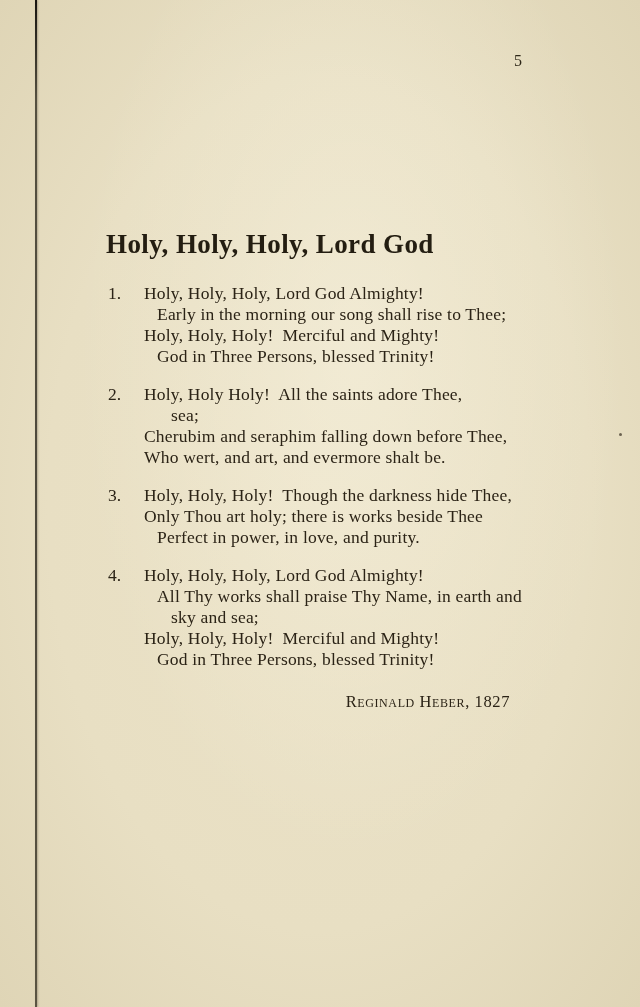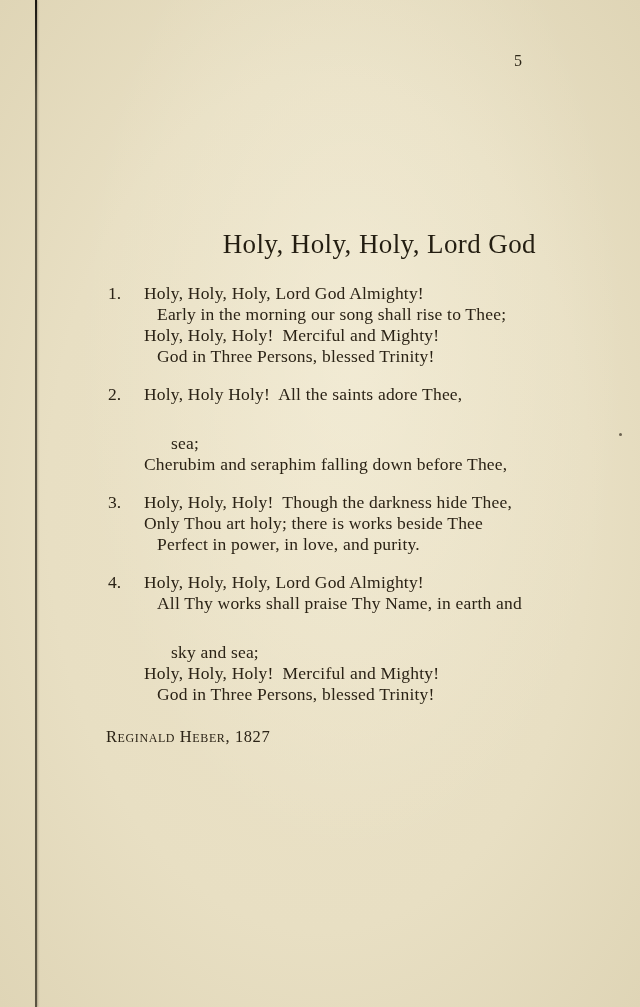--- a/index.html
+++ b/index.html
@@ -38,24 +38,24 @@
     color: #2e2718;
   }
   .content {
     position: absolute;
     left: 106px;
     top: 228px;
     width: 430px;
   }
   .hymn-title {
     margin: 0 0 22px 0;
-    text-align: right;
+    text-align: left;
     font-size: 27px;
     line-height: 33px;
-    font-weight: normal;
+    font-weight: bold;
     letter-spacing: 0.4px;
     color: #231d11;
   }
   .verses {
     font-size: 17.5px;
     line-height: 21px;
   }
   .verse {
     display: flex;
     margin-bottom: 17px;
@@ -68,24 +68,24 @@
   .verse-lines {
     flex: 1;
   }
   .line {
     white-space: pre-wrap;
     letter-spacing: 0.2px;
     font-family: Liberation Serif, serif;
   }
   .indent-0 { margin-left: 0; }
   .indent-1 { margin-left: 13px; }
-  .indent-2 { margin-left: 27px; margin-top: 28px; }
+  .indent-2 { margin-left: 27px; }
   .attribution {
     margin-top: 22px;
-    text-align: left;
+    text-align: right;
     padding-right: 26px;
     font-size: 16.5px;
     font-variant: small-caps;
     letter-spacing: 0.6px;
     color: #2b2316;
   }
   .paper-speck {
     position: absolute;
     left: 619px;
     top: 433px;
@@ -119,20 +119,21 @@
             <div class="line indent-0">Holy, Holy, Holy!  Merciful and Mighty!</div>
             <div class="line indent-1">God in Three Persons, blessed Trinity!</div>
           </div>
         </div>
         <div class="verse">
           <span class="verse-num">2.</span>
           <div class="verse-lines">
             <div class="line indent-0">Holy, Holy Holy!  All the saints adore Thee,</div>
             <div class="line indent-2">sea;</div>
             <div class="line indent-0">Cherubim and seraphim falling down before Thee,</div>
+            <div class="line indent-0">Who wert, and art, and evermore shalt be.</div>
           </div>
         </div>
         <div class="verse">
           <span class="verse-num">3.</span>
           <div class="verse-lines">
             <div class="line indent-0">Holy, Holy, Holy!  Though the darkness hide Thee,</div>
             <div class="line indent-0">Only Thou art holy; there is works beside Thee</div>
             <div class="line indent-1">Perfect in power, in love, and purity.</div>
           </div>
         </div>

